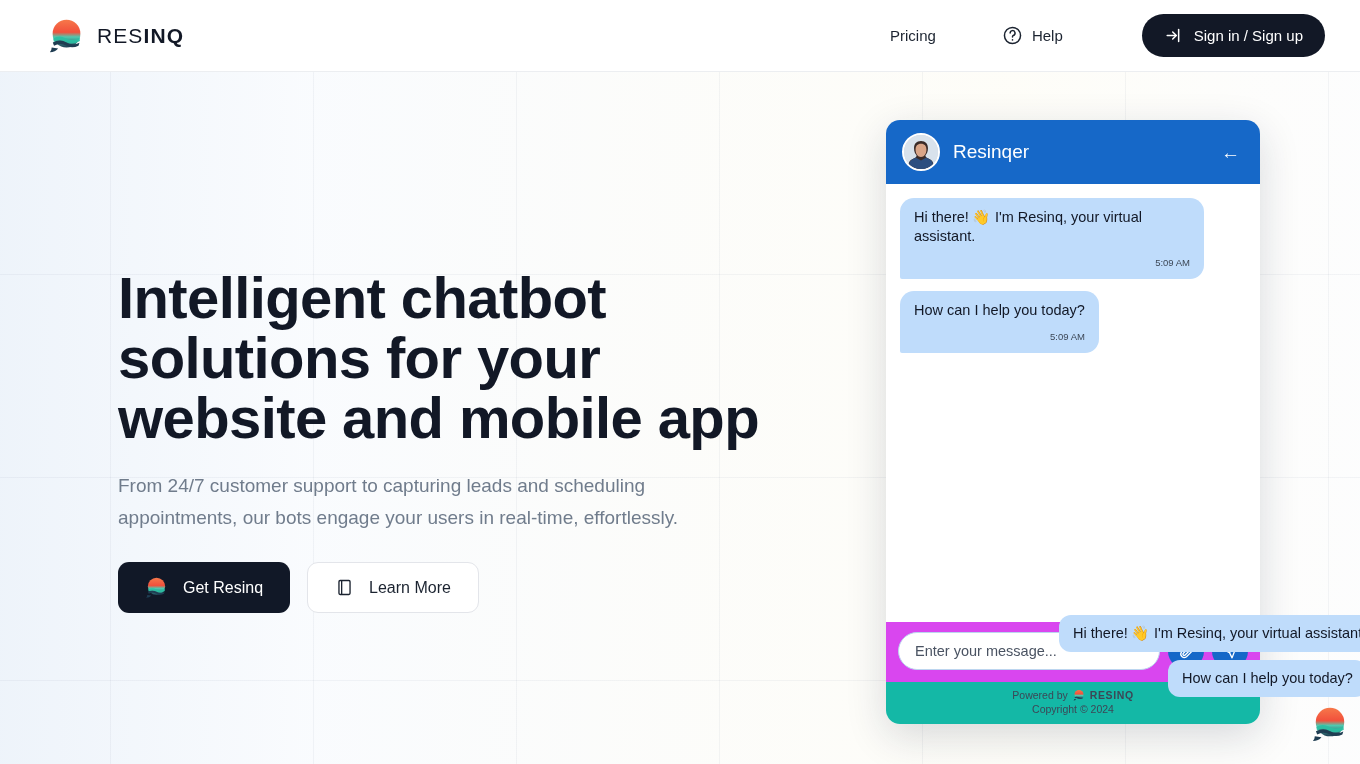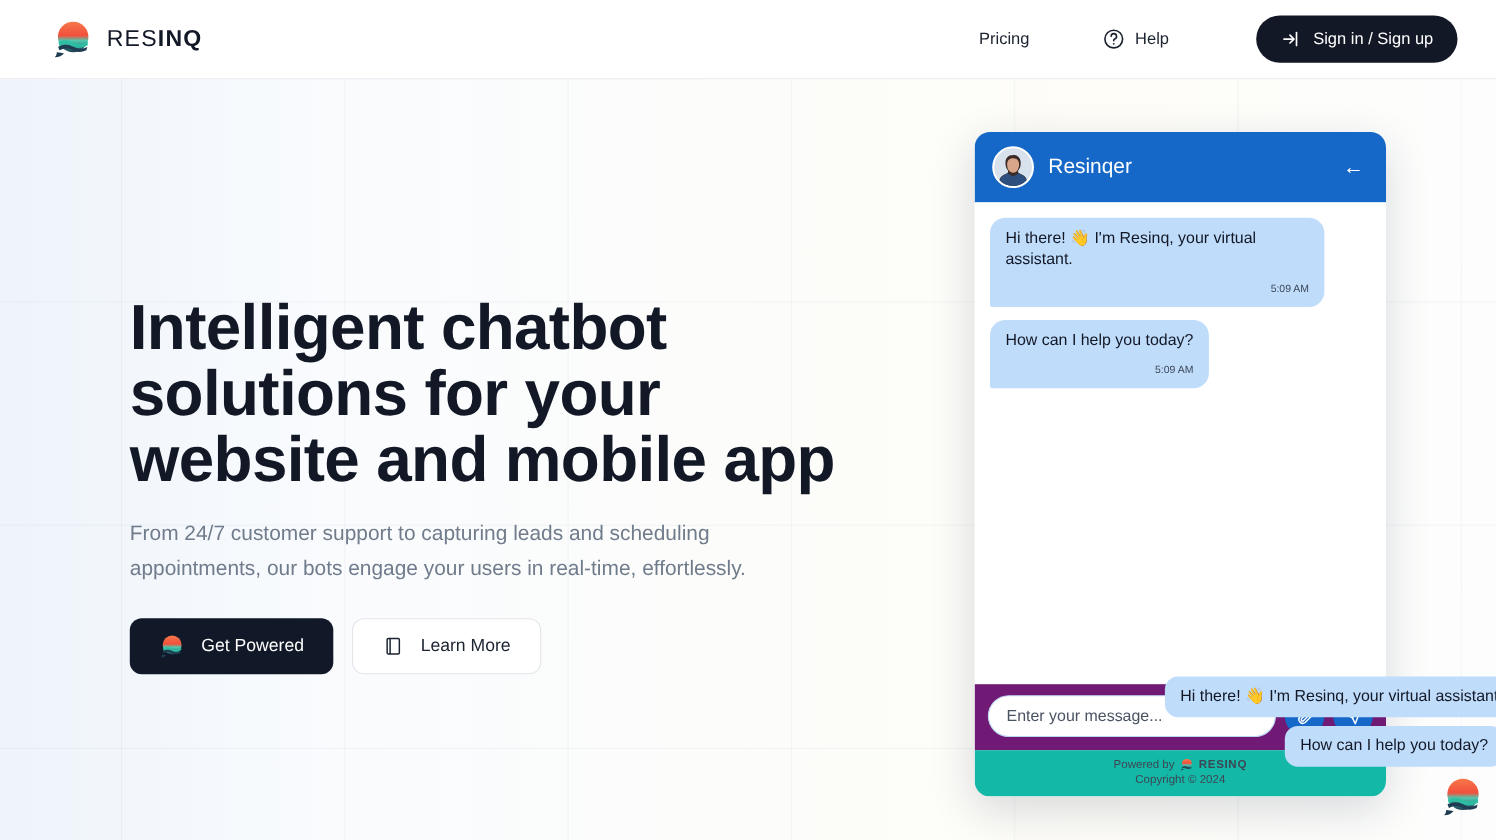--- a/index.html
+++ b/index.html
@@ -155,21 +155,21 @@
     font-size: 14.5px; line-height: 19px;
     padding: 10px 14px 4px 14px;
     border-radius: 14px 14px 14px 2px;
   }
   .bubble .time {
     display: block; text-align: right;
     font-size: 9.5px; color: #3c4756;
     margin-top: 7px; margin-bottom: 3px;
   }
   .chat-inputbar {
-    flex: 0 0 auto; background: #701a75;
+    flex: 0 0 auto; background: #d946ef;
     padding: 10px 12px 12px 12px;
     display: flex; align-items: center; gap: 8px;
   }
   .chat-input {
     flex: 1; height: 38px;
     border: 1px solid #bcd5ef; border-radius: 999px;
     padding: 0 16px; font-size: 14.5px; color: #1b2330;
     font-family: inherit; outline: none; background: #fff;
   }
   .chat-input::placeholder { color: #4a5362; }
@@ -287,21 +287,21 @@
                 <stop offset="62%" stop-color="#4fc9b0"></stop>
                 <stop offset="100%" stop-color="#1f3d52"></stop>
               </linearGradient>
             </defs>
             <path d="M4 33 Q4 36 2 38 Q8 38 11 34 Z" fill="#1f3d52"></path>
             <circle cx="20" cy="18" r="15" fill="url(#lgB)"></circle>
             <path d="M5.6 23.5 Q12 19 19 23 Q26 27 34.2 22.4 L34.5 26 Q26 31 19 27 Q12 23 6.4 27 Z" fill="#2bbfa3" opacity=".92"></path>
             <path d="M5.2 27.5 Q13 23.5 20 27.5 Q27 31.5 34 27.8 L33 31 Q26 34.5 20 31 Q13 27.5 6.5 31 Z" fill="#1f3d52"></path>
           </svg>
         </span>
-        <span>Get Powered</span>
+        <span>Get Resinq</span>
       </button>
 
       <button class="btn-light">
         <span class="ico">
           <svg width="19" height="19" viewBox="0 0 24 24" fill="none" stroke="#1b2330" stroke-width="1.7" stroke-linejoin="round">
             <rect x="5" y="3.2" width="14" height="17.6" rx="1.4"></rect>
             <path d="M8.4 3.2v17.6"></path>
           </svg>
         </span>
         <span>Learn More</span>

